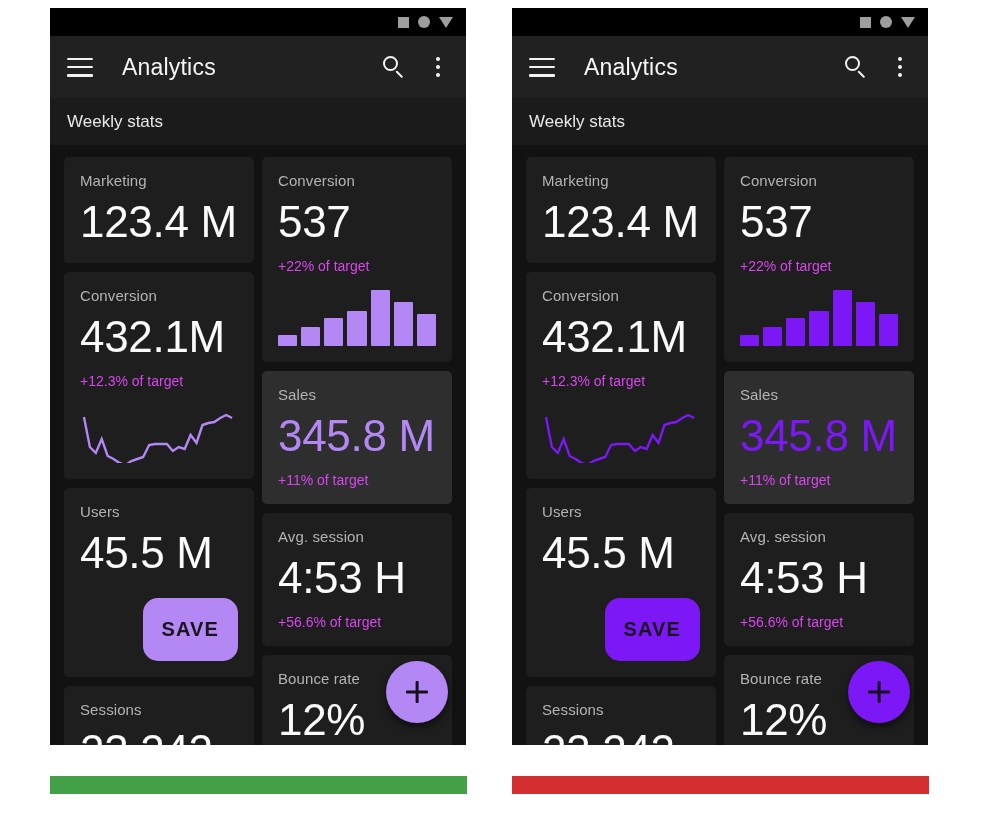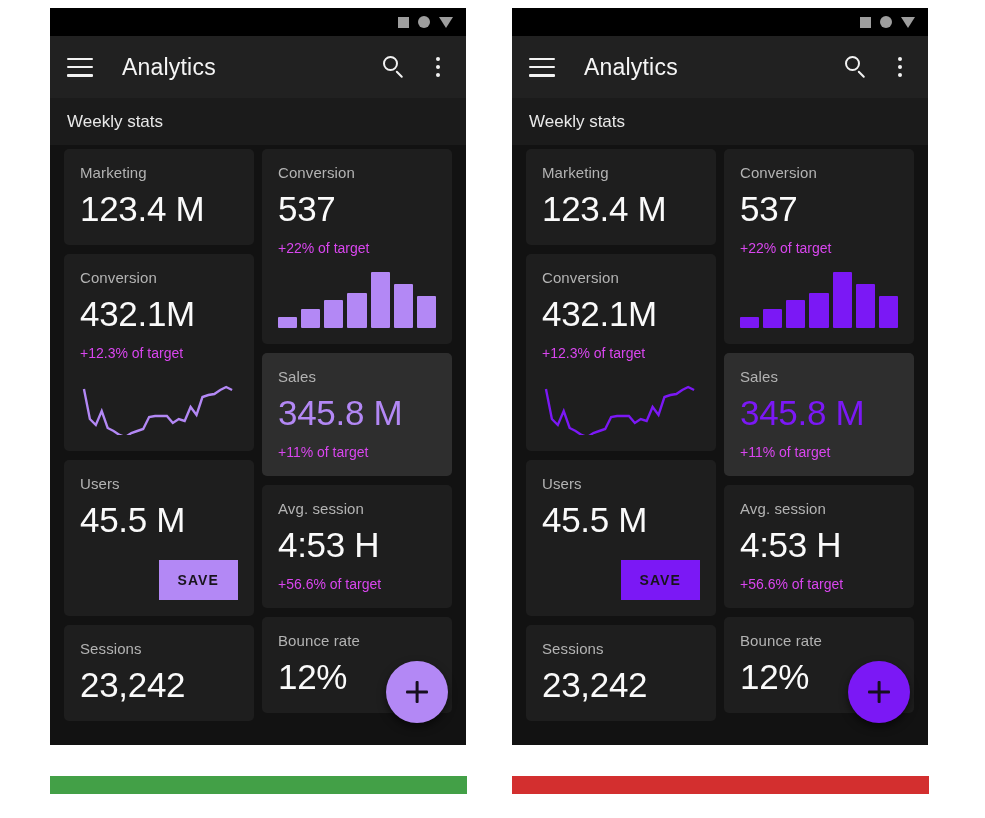--- a/index.html
+++ b/index.html
@@ -98,42 +98,42 @@
 
   
   .board {
     position: relative;
     height: 100%;
     background: #121212;
     padding: 0 14px;
   }
   .col {
     position: absolute;
-    top: 4px;
+    top: 12px;
     width: 190px;
   }
   .col--a { left: 14px; }
   .col--b { left: 212px; }
 
   .card {
     background: #1e1e1e;
     border-radius: 5px;
     padding: 15px 16px 16px;
     margin-bottom: 9px;
   }
   .card--accent { background: #2e2e2e; }
 
   .card-label {
     color: #b3b3b3;
     font-size: 15px;
     letter-spacing: .1px;
   }
   .card-value {
     color: #fafafa;
-    font-size: 35px;
+    font-size: 44px;
     font-weight: 400;
     margin-top: 8px;
     letter-spacing: -.3px;
     white-space: nowrap;
   }
   .card-value--violet { color: var(--accent-text); }
   .card-sub {
     color: #d946ef;
     font-size: 14px;
     margin-top: 11px;
@@ -156,26 +156,26 @@
   
   .sparkline { margin-top: 12px; display: block; width: 100%; height: 62px; }
   .sparkline path { fill: none; stroke: var(--accent); stroke-width: 2.4; }
 
   
   .save-row { display: flex; justify-content: flex-end; margin-top: 20px; }
   .save-btn {
     background: var(--accent);
     color: #18141c;
     border: none;
-    border-radius: 0;
+    border-radius: 15px;
     font-family: inherit;
-    font-size: 14px;
+    font-size: 20px;
     font-weight: bold;
     letter-spacing: 1.1px;
-    padding: 12px 19px;
+    padding: 20px 19px;
     cursor: pointer;
   }
 
   
   .fab {
     position: absolute;
     right: 18px;
     bottom: 22px;
     width: 62px; height: 62px;
     border-radius: 50%;

